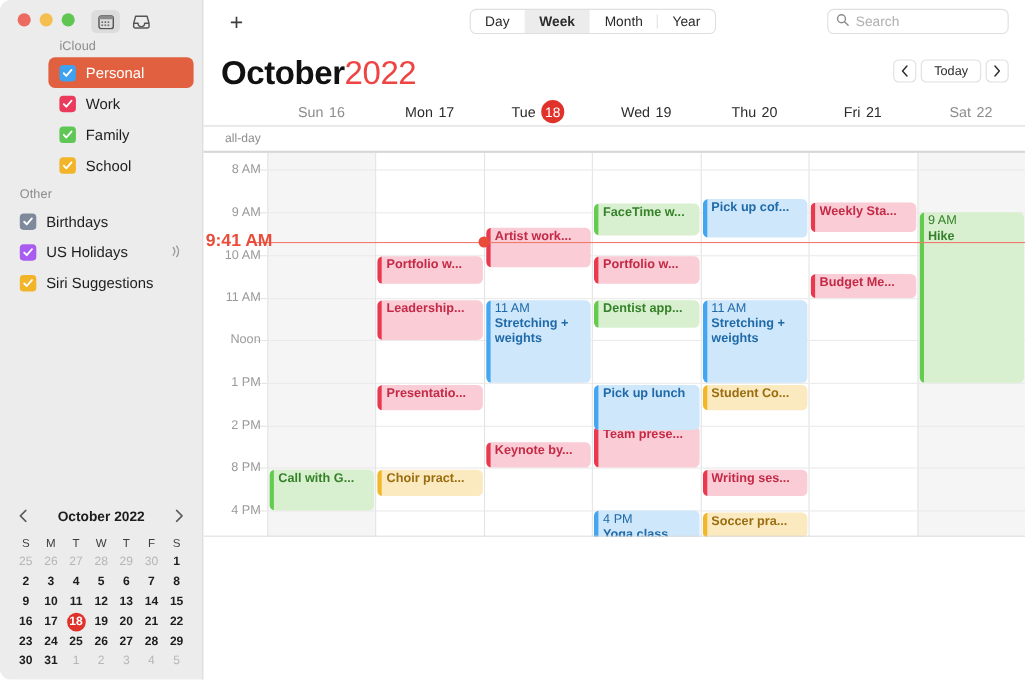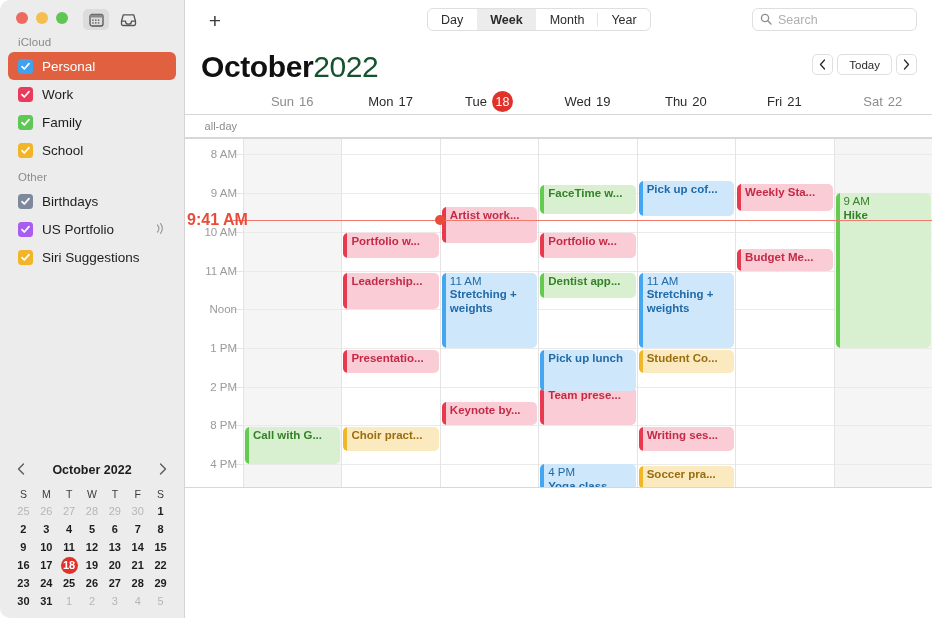--- a/index.html
+++ b/index.html
@@ -32,21 +32,21 @@
     width: 26px; height: 21px; border-radius: 5px;
     display: flex; align-items: center; justify-content: center;
   }
   .tb-icon-btn.active { background: #dcdcdc; }
 
   .sec-header {
     font-size: 11.5px; color: #8b8b8b; font-weight: 400;
     padding: 0 0 0 18px; margin-top: 7px; margin-bottom: 4px;
     letter-spacing: .1px;
   }
-  #cal-list-icloud { margin-top: 36px; }
+  #cal-list-icloud { margin-top: 36px; margin-left: 36px; }
   .cal-row {
     display: flex; align-items: center; gap: 9px;
     height: 28px; margin: 0 8px; padding-left: 10px;
     border-radius: 6px; position: relative;
   }
   .cal-row.selected { background: #e0603f; }
   .cal-row.selected .cal-label { color: #fff; }
   .cbox {
     width: 15px; height: 15px; border-radius: 3.5px; flex: 0 0 15px;
     display: flex; align-items: center; justify-content: center;
@@ -98,21 +98,21 @@
     display: flex; align-items: center; padding: 0 7px; gap: 6px;
   }
   #search-ph { font-size: 12.5px; color: #b0b0b0; }
 
   #header-row { position: relative; height: 43px; }
   #month-title {
     position: absolute; left: 16px; top: 4px;
     font-size: 30px; color: #111; letter-spacing: -.4px;
   }
   #month-title b { font-weight: 700; }
-  #month-title span.year { font-weight: 400; color: #14532d; }
+  #month-title span.year { font-weight: 400; color: #ef4444; }
   #nav-group {
     position: absolute; right: 15px; top: 8px; display: flex; gap: 4px; align-items: center;
   }
   .nav-btn {
     height: 21px; border: 1px solid #dfdfdf; border-radius: 5px; background: #fff;
     display: flex; align-items: center; justify-content: center;
     font-size: 11px; color: #2b2b2b;
   }
   .nav-arrow { width: 21px; }
   #today-btn { padding: 0 11px; font-size: 11.5px; }
@@ -272,21 +272,21 @@
               </svg>
             </div>
             <span class="cal-label">Birthdays</span>
           </div>
           <div class="cal-row">
             <div class="cbox" style="background: rgb(168, 93, 240);">
               <svg width="11" height="11" viewBox="0 0 11 11">
                 <path d="M2 5.6 L4.3 8 L9 2.6" fill="none" stroke="#fff" stroke-width="1.7" stroke-linecap="round" stroke-linejoin="round"></path>
               </svg>
             </div>
-            <span class="cal-label">US Portfolio</span>
+            <span class="cal-label">US Holidays</span>
             <span class="airplay-glyph"><svg width="13" height="11" viewBox="0 0 13 11">
                 <path d="M2.5 2 a5.5 5.5 0 0 1 0 7" fill="none" stroke="#9a9a9a" stroke-width="1.2" stroke-linecap="round"></path>
                 <path d="M5.5 0.6 a7.5 7.5 0 0 1 0 9.8" fill="none" stroke="#9a9a9a" stroke-width="1.2" stroke-linecap="round"></path>
               </svg></span>
           </div>
           <div class="cal-row">
             <div class="cbox" style="background: rgb(242, 181, 41);">
               <svg width="11" height="11" viewBox="0 0 11 11">
                 <path d="M2 5.6 L4.3 8 L9 2.6" fill="none" stroke="#fff" stroke-width="1.7" stroke-linecap="round" stroke-linejoin="round"></path>
               </svg>

